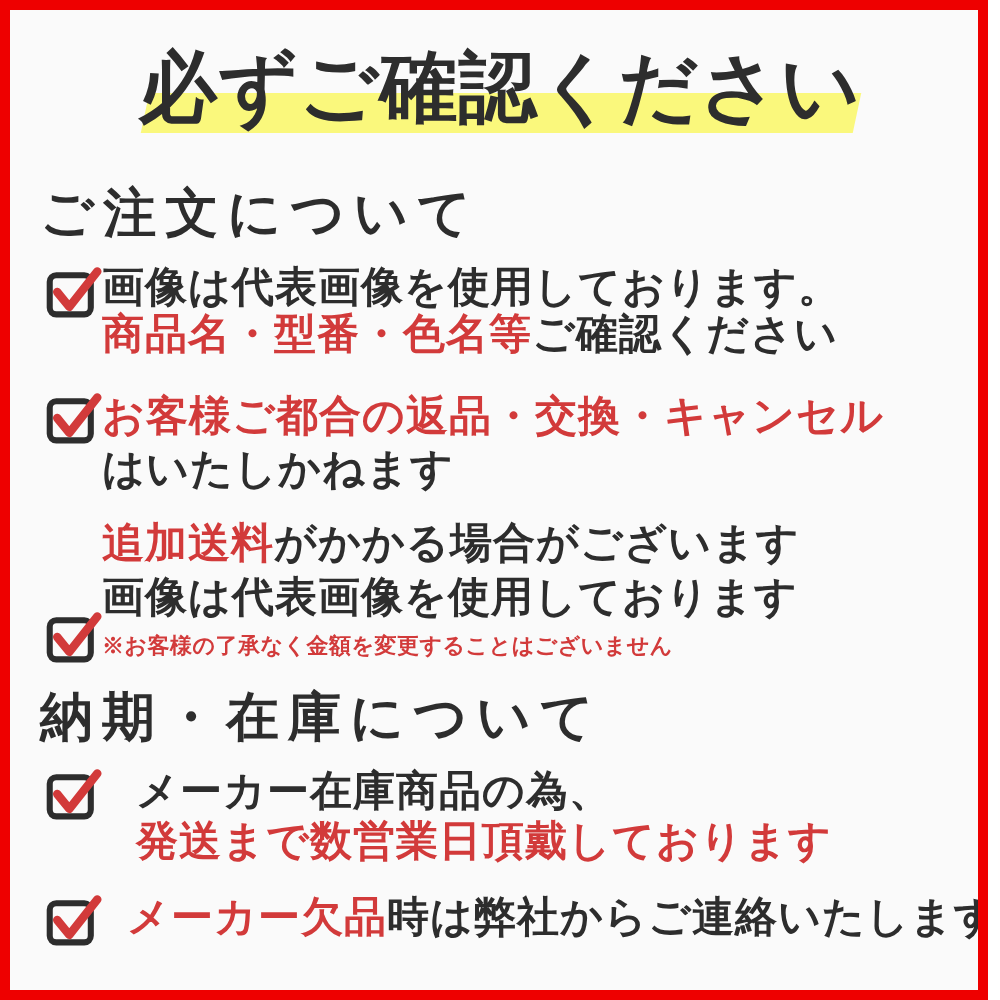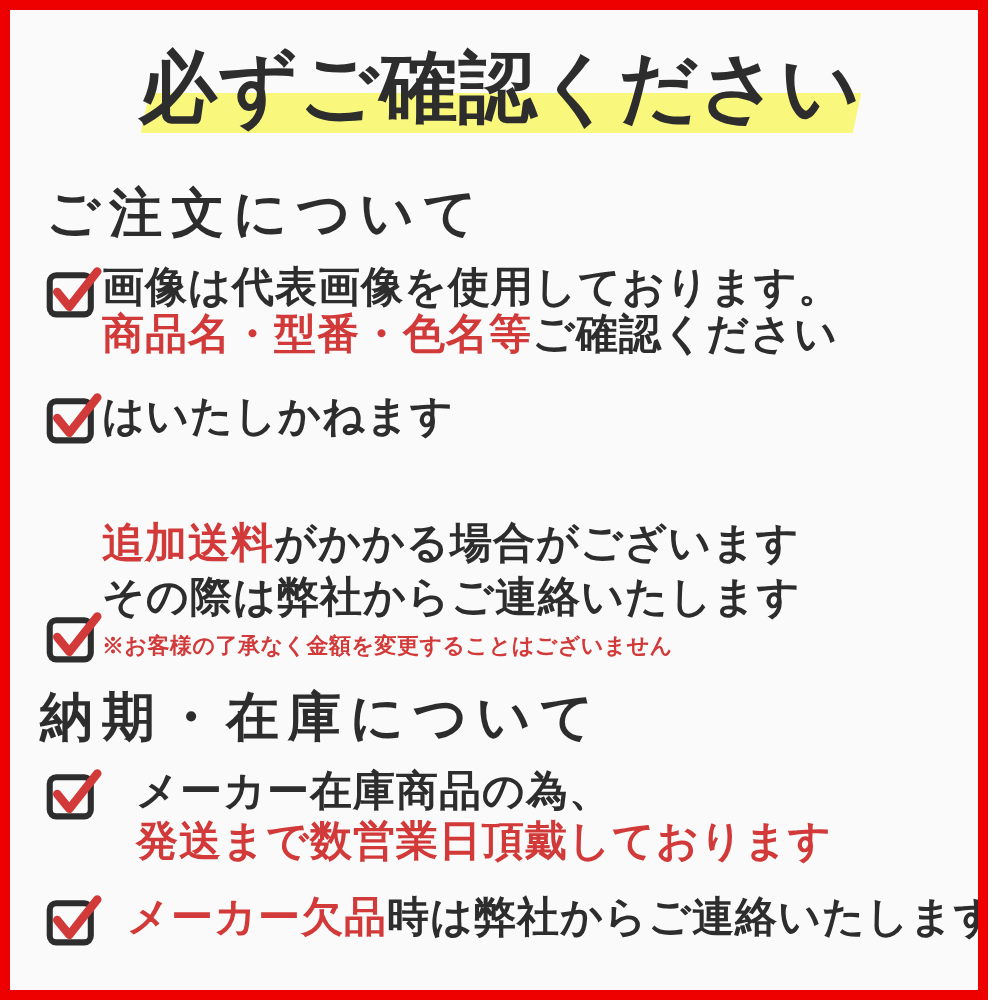--- a/index.html
+++ b/index.html
@@ -48,21 +48,21 @@
   
   .heading {
     position: absolute;
     left: 30px;
     font-size: 53px;
     font-weight: 700;
     letter-spacing: 9px;
     line-height: 62px;
     white-space: nowrap;
   }
-  .h-order { top: 172px; margin-left: 6px; }
+  .h-order { top: 172px; }
   .h-stock { top: 676px; }
   
   .item {
     position: absolute;
     left: 36px;
     display: flex;
     align-items: flex-start;
   }
   .cb {
     width: 56px;
@@ -130,36 +130,39 @@
     </div>
   </div>
 
   <div class="item i2">
     <svg class="cb" viewBox="0 0 60 56" aria-hidden="true">
       <rect x="4" y="10" width="44" height="42" rx="7"></rect>
       <path d="M 12 28 L 25 44 L 55 6"></path>
     </svg>
     <div class="txt">
       <div class="ln">
+        <span class="rd">お客様ご都合の返品・交換・キャンセル</span>
+      </div>
+      <div class="ln">
         <span>はいたしかねます</span>
       </div>
     </div>
   </div>
 
   <div class="item i3">
     <svg class="cb" viewBox="0 0 60 56" aria-hidden="true">
       <rect x="4" y="10" width="44" height="42" rx="7"></rect>
       <path d="M 12 28 L 25 44 L 55 6"></path>
     </svg>
     <div class="txt">
       <div class="ln">
         <span class="rd">追加送料</span><span>がかかる場合がございます</span>
       </div>
       <div class="ln">
-        <span>その際は弊社からご連絡いたします</span>
+        <span>画像は代表画像を使用しております</span>
       </div>
       <div class="note rd">※お客様の了承なく金額を変更することはございません</div>
     </div>
   </div>
 
   <div class="heading h-stock">納期・在庫について</div>
 
   <div class="item i4">
     <svg class="cb" viewBox="0 0 60 56" aria-hidden="true">
       <rect x="4" y="10" width="44" height="42" rx="7"></rect>

